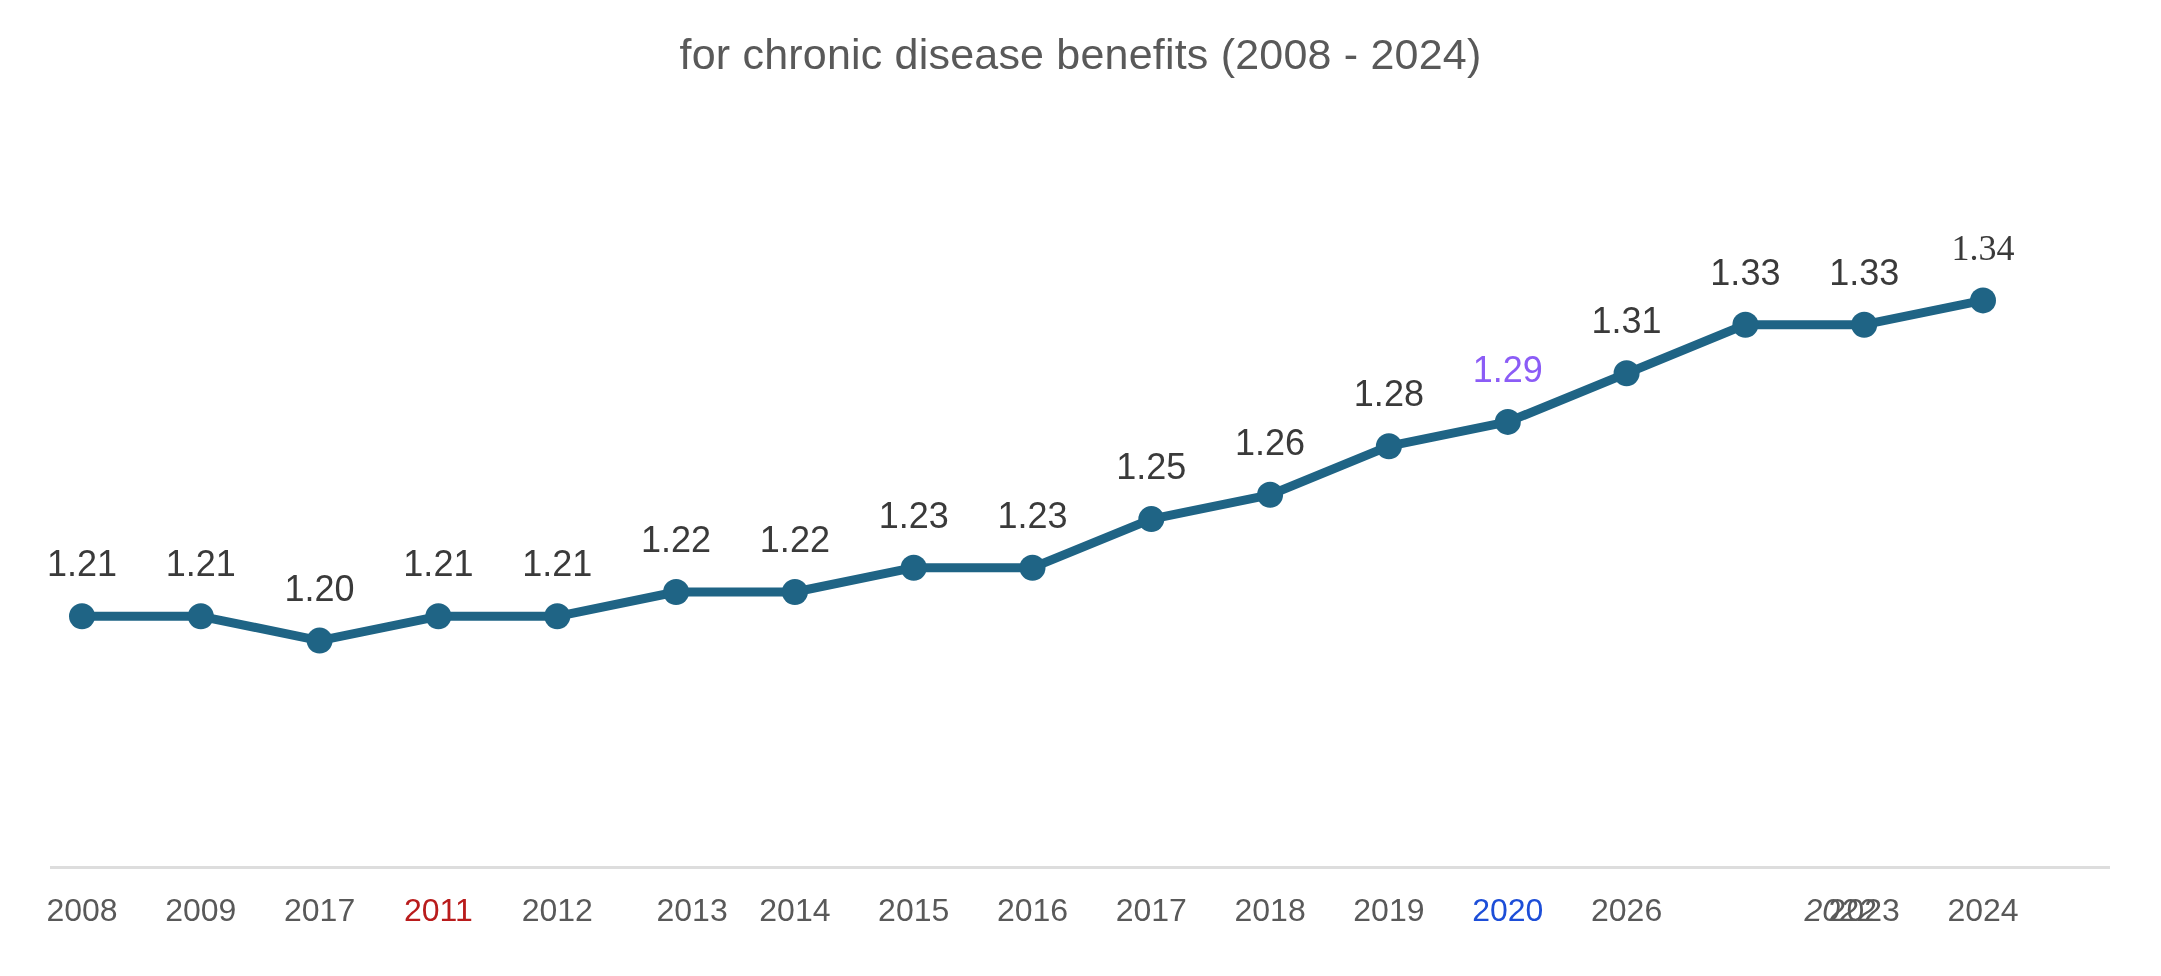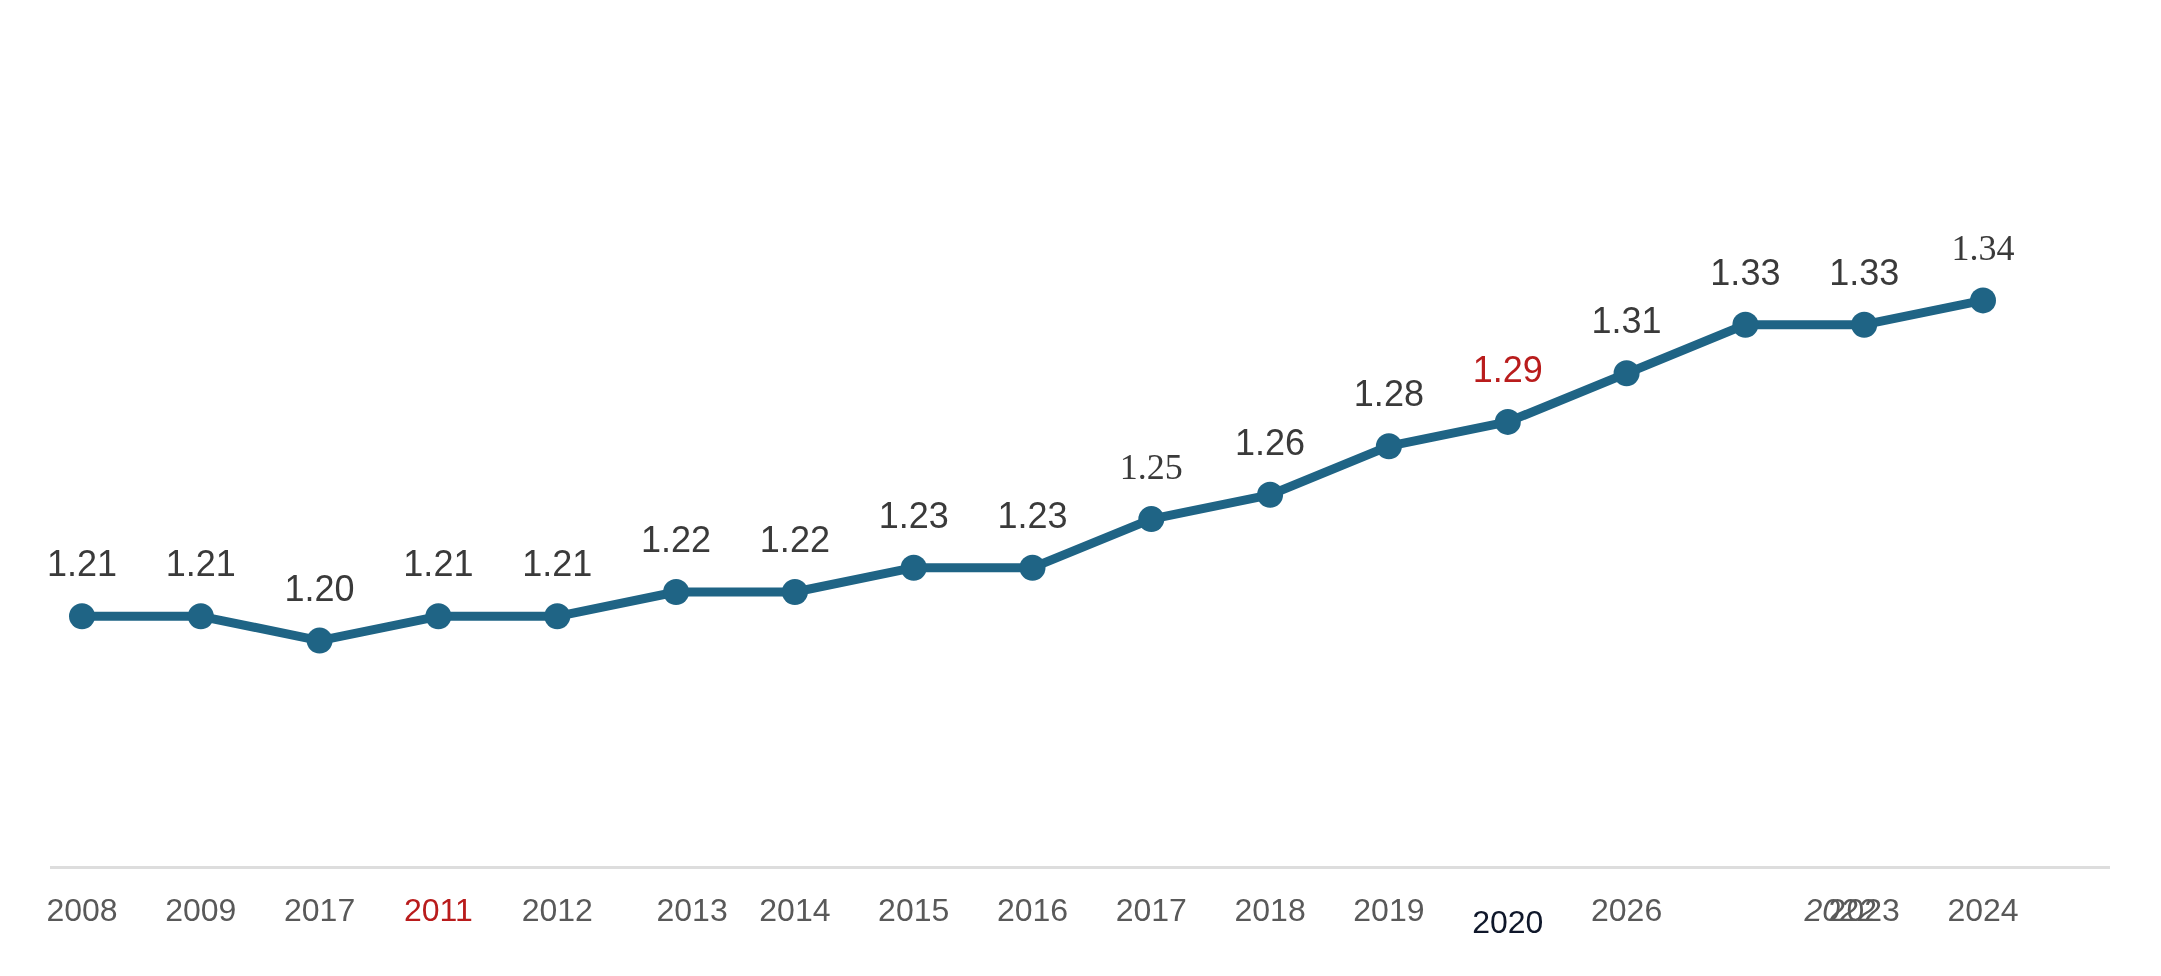--- a/index.html
+++ b/index.html
@@ -88,20 +88,21 @@
     white-space: nowrap;
     font-weight: 400;
   }
 </style>
 </head>
 <body>
 
 <div id="chart-root" style="background: rgb(255, 255, 255);">
 
   <div id="chart-title">
+    <span class="title-line">for chronic disease benefits (2008 - 2024)</span>
   </div>
 
   <div id="plot-area">
     <svg id="plot-svg" viewBox="0 0 2161 976" preserveAspectRatio="none">
       <polyline id="series-line" fill="none" stroke="#1f6485" stroke-width="9" stroke-linejoin="round" stroke-linecap="round" points="82.0,616.3 200.8,616.3 319.6,640.6 438.4,616.3 557.3,616.3 676.1,592.0 794.9,592.0 913.7,567.7 1032.5,567.7 1151.3,519.1 1270.1,494.8 1388.9,446.2 1507.8,421.9 1626.6,373.3 1745.4,324.7 1864.2,324.7 1983.0,300.4"></polyline>
       <g id="series-markers">
           <circle cx="82.0" cy="616.3" r="13" fill="#1f6485"></circle>
           <circle cx="200.8" cy="616.3" r="13" fill="#1f6485"></circle>
           <circle cx="319.6" cy="640.6" r="13" fill="#1f6485"></circle>
           <circle cx="438.4" cy="616.3" r="13" fill="#1f6485"></circle>
@@ -123,24 +124,24 @@
     <div id="data-labels">
         <div class="data-label" style="left: 82px; top: 584.3px; color: rgb(58, 58, 58);">1.21</div>
         <div class="data-label" style="left: 200.8px; top: 584.3px; color: rgb(58, 58, 58);">1.21</div>
         <div class="data-label" style="left: 319.6px; top: 608.6px; color: rgb(58, 58, 58);">1.20</div>
         <div class="data-label" style="left: 438.4px; top: 584.3px; color: rgb(58, 58, 58);">1.21</div>
         <div class="data-label" style="left: 557.3px; top: 584.3px; color: rgb(58, 58, 58);">1.21</div>
         <div class="data-label" style="left: 676.1px; top: 560px; color: rgb(58, 58, 58);">1.22</div>
         <div class="data-label" style="left: 794.9px; top: 560px; color: rgb(58, 58, 58);">1.22</div>
         <div class="data-label" style="left: 913.7px; top: 535.7px; color: rgb(58, 58, 58);">1.23</div>
         <div class="data-label" style="left: 1032.5px; top: 535.7px; color: rgb(58, 58, 58);">1.23</div>
-        <div class="data-label" style="left: 1151.3px; top: 487.1px; color: rgb(58, 58, 58); font-family: Liberation Serif, serif;">1.25</div>
+        <div class="data-label" style="left: 1151.3px; top: 487.1px; color: rgb(58, 58, 58);">1.25</div>
         <div class="data-label" style="left: 1270.1px; top: 462.8px; color: rgb(58, 58, 58);">1.26</div>
         <div class="data-label" style="left: 1388.9px; top: 414.2px; color: rgb(58, 58, 58);">1.28</div>
-        <div class="data-label" style="left: 1507.8px; top: 389.9px; color: #b91c1c;">1.29</div>
+        <div class="data-label" style="left: 1507.8px; top: 389.9px; color: #8b5cf6;">1.29</div>
         <div class="data-label" style="left: 1626.6px; top: 341.3px; color: rgb(58, 58, 58);">1.31</div>
         <div class="data-label" style="left: 1745.4px; top: 292.7px; color: rgb(58, 58, 58);">1.33</div>
         <div class="data-label" style="left: 1864.2px; top: 292.7px; color: rgb(58, 58, 58);">1.33</div>
         <div class="data-label" style="left: 1983px; top: 268.4px; color: rgb(58, 58, 58); font-family: Liberation Serif, serif;">1.34</div>
       </div>
   </div>
 
   <div id="x-axis-line" style="background: rgb(221, 221, 221);"></div>
   <div id="x-tick-labels">
       <div class="x-tick-label" style="left: 82px; color: rgb(89, 89, 89);">2008</div>
@@ -148,20 +149,20 @@
       <div class="x-tick-label" style="left: 319.6px; color: rgb(89, 89, 89);">2017</div>
       <div class="x-tick-label" style="left: 438.4px; color: #b91c1c;">2011</div>
       <div class="x-tick-label" style="left: 557.3px; color: rgb(89, 89, 89);">2012</div>
       <div class="x-tick-label" style="left: 676.1px; color: rgb(89, 89, 89); margin-left: 16px;">2013</div>
       <div class="x-tick-label" style="left: 794.9px; color: rgb(89, 89, 89);">2014</div>
       <div class="x-tick-label" style="left: 913.7px; color: rgb(89, 89, 89);">2015</div>
       <div class="x-tick-label" style="left: 1032.5px; color: rgb(89, 89, 89);">2016</div>
       <div class="x-tick-label" style="left: 1151.3px; color: rgb(89, 89, 89);">2017</div>
       <div class="x-tick-label" style="left: 1270.1px; color: rgb(89, 89, 89);">2018</div>
       <div class="x-tick-label" style="left: 1388.9px; color: rgb(89, 89, 89);">2019</div>
-      <div class="x-tick-label" style="left: 1507.8px; color: #0f172a; margin-top: 12px;">2020</div>
+      <div class="x-tick-label" style="left: 1507.8px; color: #1d4ed8;">2020</div>
       <div class="x-tick-label" style="left: 1626.6px; color: rgb(89, 89, 89);">2026</div>
       <div class="x-tick-label" style="left: 1840px; color: rgb(89, 89, 89); font-style: italic;">2022</div>
       <div class="x-tick-label" style="left: 1864.2px; color: rgb(89, 89, 89);">2023</div>
       <div class="x-tick-label" style="left: 1983px; color: rgb(89, 89, 89);">2024</div>
     </div>
 
 </div>
 
 </body></html>

